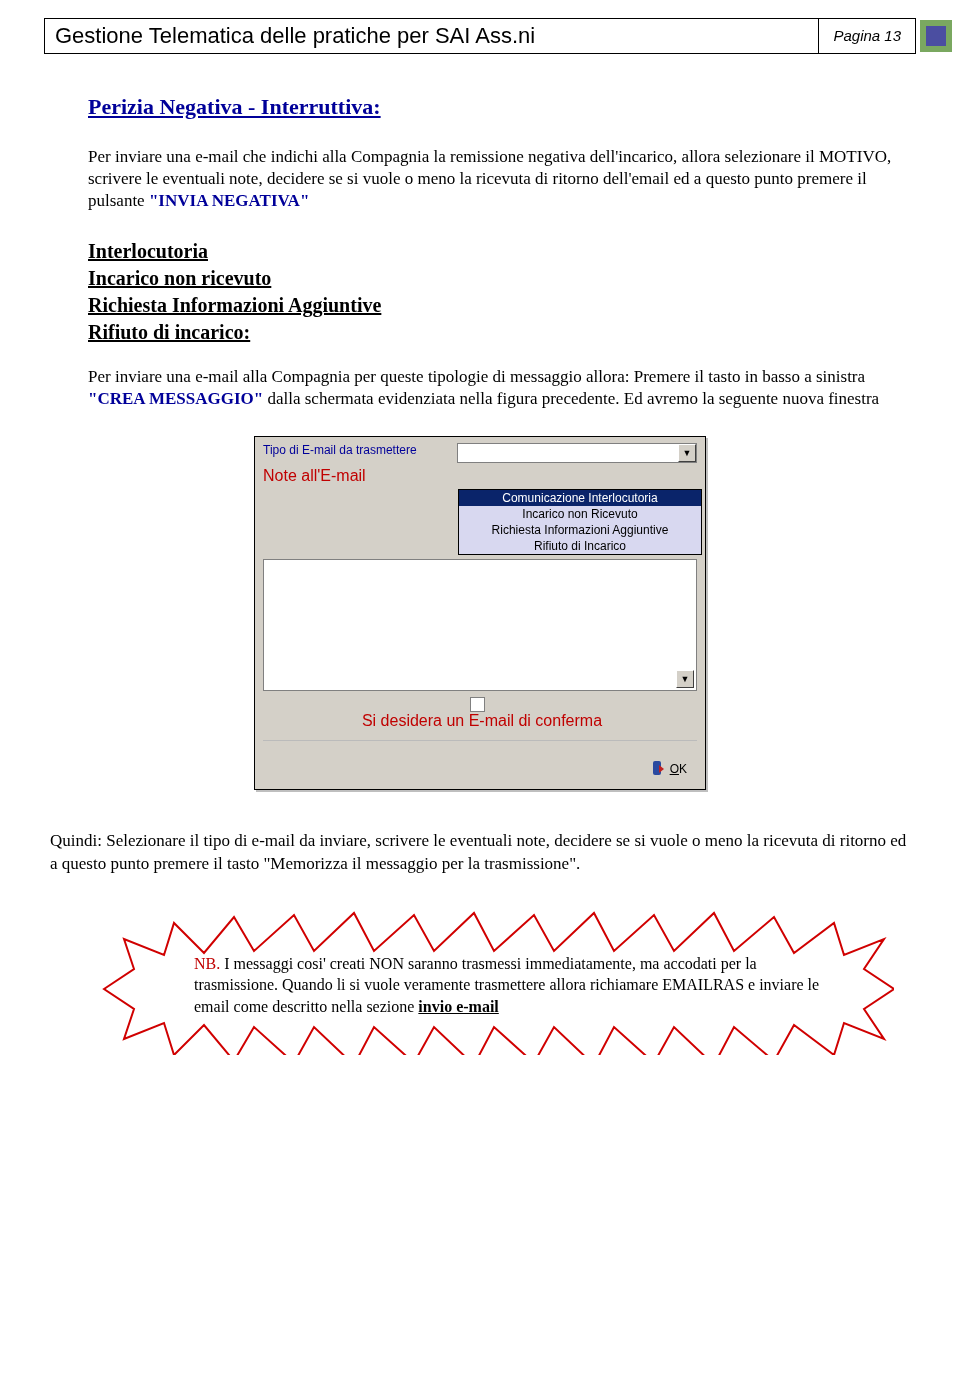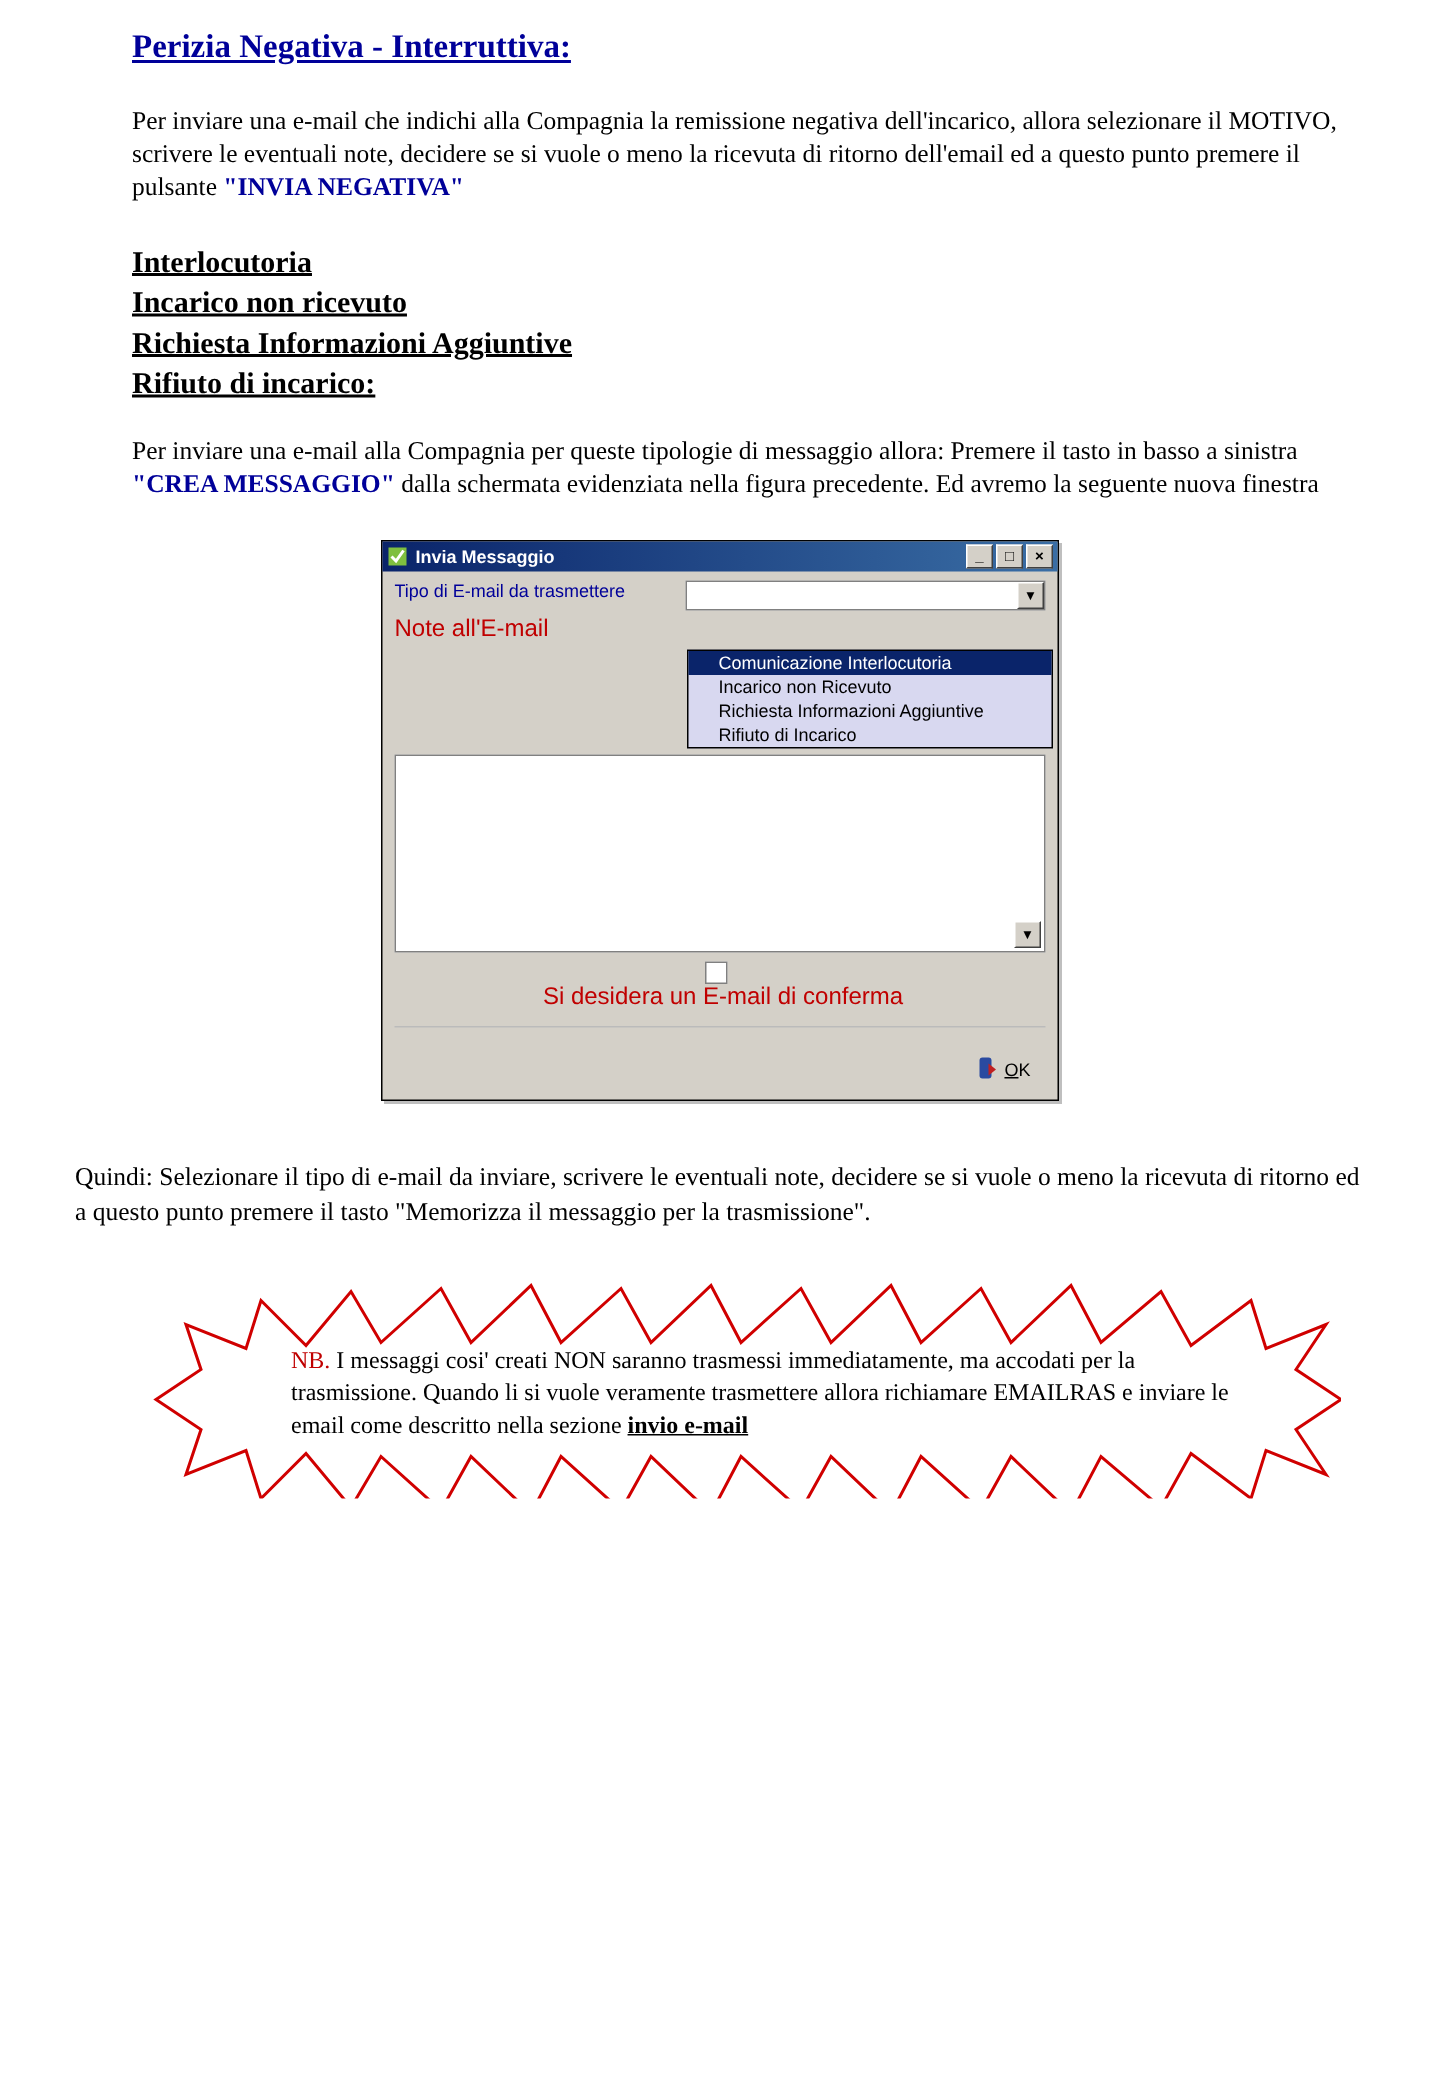--- a/index.html
+++ b/index.html
@@ -133,20 +133,21 @@
     position: relative;
     background: #d8d8f0;
     border: 1px solid #000;
     margin: 0 0 0 195px;
     width: 242px;
     font-size: 12px;
   }
   .dropdown-list .opt {
     padding: 1px 20px;
     color:#000;
+    text-align:center;
   }
   .dropdown-list .opt.sel {
     background: #0a246a;
     color: #fff;
   }
   .textarea-mock {
     background:#fff;
     border: 1px solid #808080;
     height: 130px;
     margin: 4px 0 6px 0;
@@ -209,52 +210,44 @@
     padding: 8px 40px 8px 60px;
   }
   .nb { color:#c00000; }
   .u-bold { text-decoration: underline; font-weight: bold; }
 
 </style>
 </head>
 <body>
 
 <div class="page">
+  <div class="header-bar">
+    <div class="header-title">Gestione Telematica delle pratiche per SAI Ass.ni</div>
+    <div class="header-page">Pagina 13</div>
+    <div class="corner-sq"></div>
+  </div>
 
   <h2 class="section-title">Perizia Negativa - Interruttiva:</h2>
 
   <p class="para">
     <span>Per inviare una e-mail che indichi alla Compagnia la remissione negativa dell'incarico, allora selezionare il MOTIVO, scrivere le eventuali note, decidere se si vuole o meno la ricevuta di ritorno dell'email ed a questo punto premere il pulsante </span><span class="blue-bold">"INVIA NEGATIVA"</span>
   </p>
 
   <div class="sub-headings">
     <div>Interlocutoria</div>
     <div>Incarico non ricevuto</div>
     <div>Richiesta Informazioni Aggiuntive</div>
     <div>Rifiuto di incarico:</div>
   </div>
 
   <p class="para">
     <span>Per inviare una e-mail alla Compagnia per queste tipologie di messaggio allora: Premere il tasto  in basso a sinistra </span><span class="blue-bold">"CREA MESSAGGIO"</span><span> dalla schermata evidenziata nella figura precedente. Ed avremo la seguente nuova finestra</span>
   </p>
 
   <div class="win-dialog">
-    <div class="win-titlebar">
-      <span class="tb-ico">
-        <svg width="14" height="14">
-            <rect x="1" y="1" width="12" height="12" fill="#7fbf3f"></rect>
-            <path d="M3 7 l3 3 l5 -7" stroke="#fff" stroke-width="2" fill="none"></path>
-          </svg>
-      </span>
-      <span>Invia Messaggio</span>
-      <span class="spacer"></span>
-      <span class="win-btn">_</span>
-      <span class="win-btn">□</span>
-      <span class="win-btn">×</span>
-    </div>
     <div class="win-body">
       <div class="form-row">
         <span class="label-blue">Tipo di E-mail da trasmettere</span>
         <div class="combo">
           <span style="flex:1"></span>
           <span class="combo-arrow">▼</span>
         </div>
       </div>
       <div class="form-row">
         <span class="label-red">Note all'E-mail</span>

